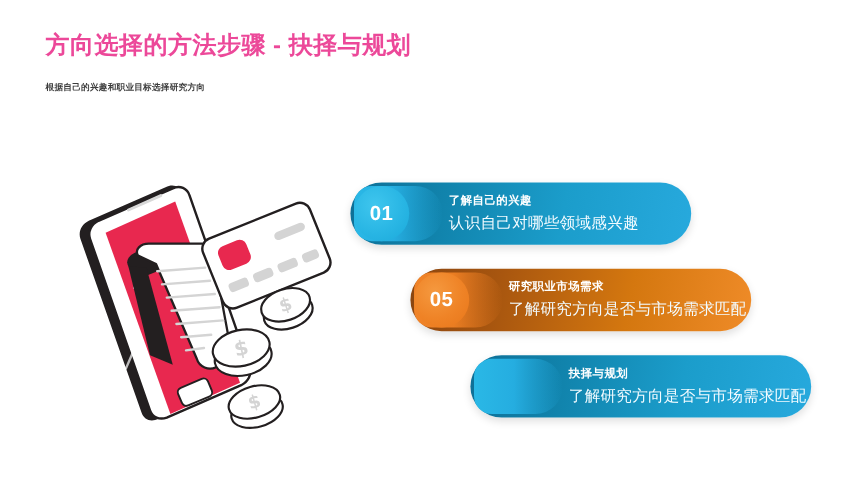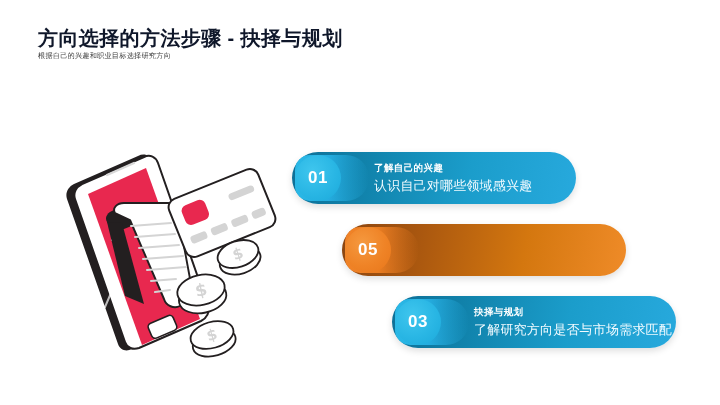--- a/index.html
+++ b/index.html
@@ -26,40 +26,40 @@
   
   .header {
     position: absolute;
     left: 38px;
     top: 26px;
     width: 640px;
   }
   .slide-title {
     font-size: 20px;
     font-weight: bold;
-    color: #0f172a;
+    color: #ec4899;
     letter-spacing: 0.4px;
     line-height: 1.25;
     margin: 0;
     white-space: nowrap;
   }
   .slide-subtitle {
     font-size: 14.5px;
     font-weight: bold;
     color: #1a1a1a;
     letter-spacing: 0.3px;
     margin: 10px 0 0 0;
     white-space: nowrap;
   }
   .slide-desc {
     font-size: 7.2px;
-    font-weight: normal;
+    font-weight: bold;
     color: #3c3c3c;
     letter-spacing: 0.2px;
-    margin: 0 0 0 0;
+    margin: 17px 0 0 0;
     white-space: nowrap;
   }
 
   
   .illustration {
     position: absolute;
     left: 52px;
     top: 138px;
     width: 250px;
     height: 225px;
@@ -255,25 +255,28 @@
       <div class="step-badge badge-cyan">01</div>
       <div class="step-text">
         <div class="step-title">了解自己的兴趣</div>
         <div class="step-desc">认识自己对哪些领域感兴趣</div>
       </div>
     </div>
 
     <div class="step step-2">
       <div class="badge-blob blob-orange"></div>
       <div class="step-badge badge-orange">05</div>
+      <div class="step-text">
+        <div class="step-title">研究职业市场需求</div>
+        <div class="step-desc">了解研究方向是否与市场需求匹配</div>
+      </div>
     </div>
 
     <div class="step step-3">
       <div class="badge-blob blob-cyan"></div>
-      <div class="step-badge badge-cyan">03</div>
       <div class="step-text">
         <div class="step-title">抉择与规划</div>
         <div class="step-desc">了解研究方向是否与市场需求匹配</div>
       </div>
     </div>
 
   </div>
 </div>
 
 </body></html>

